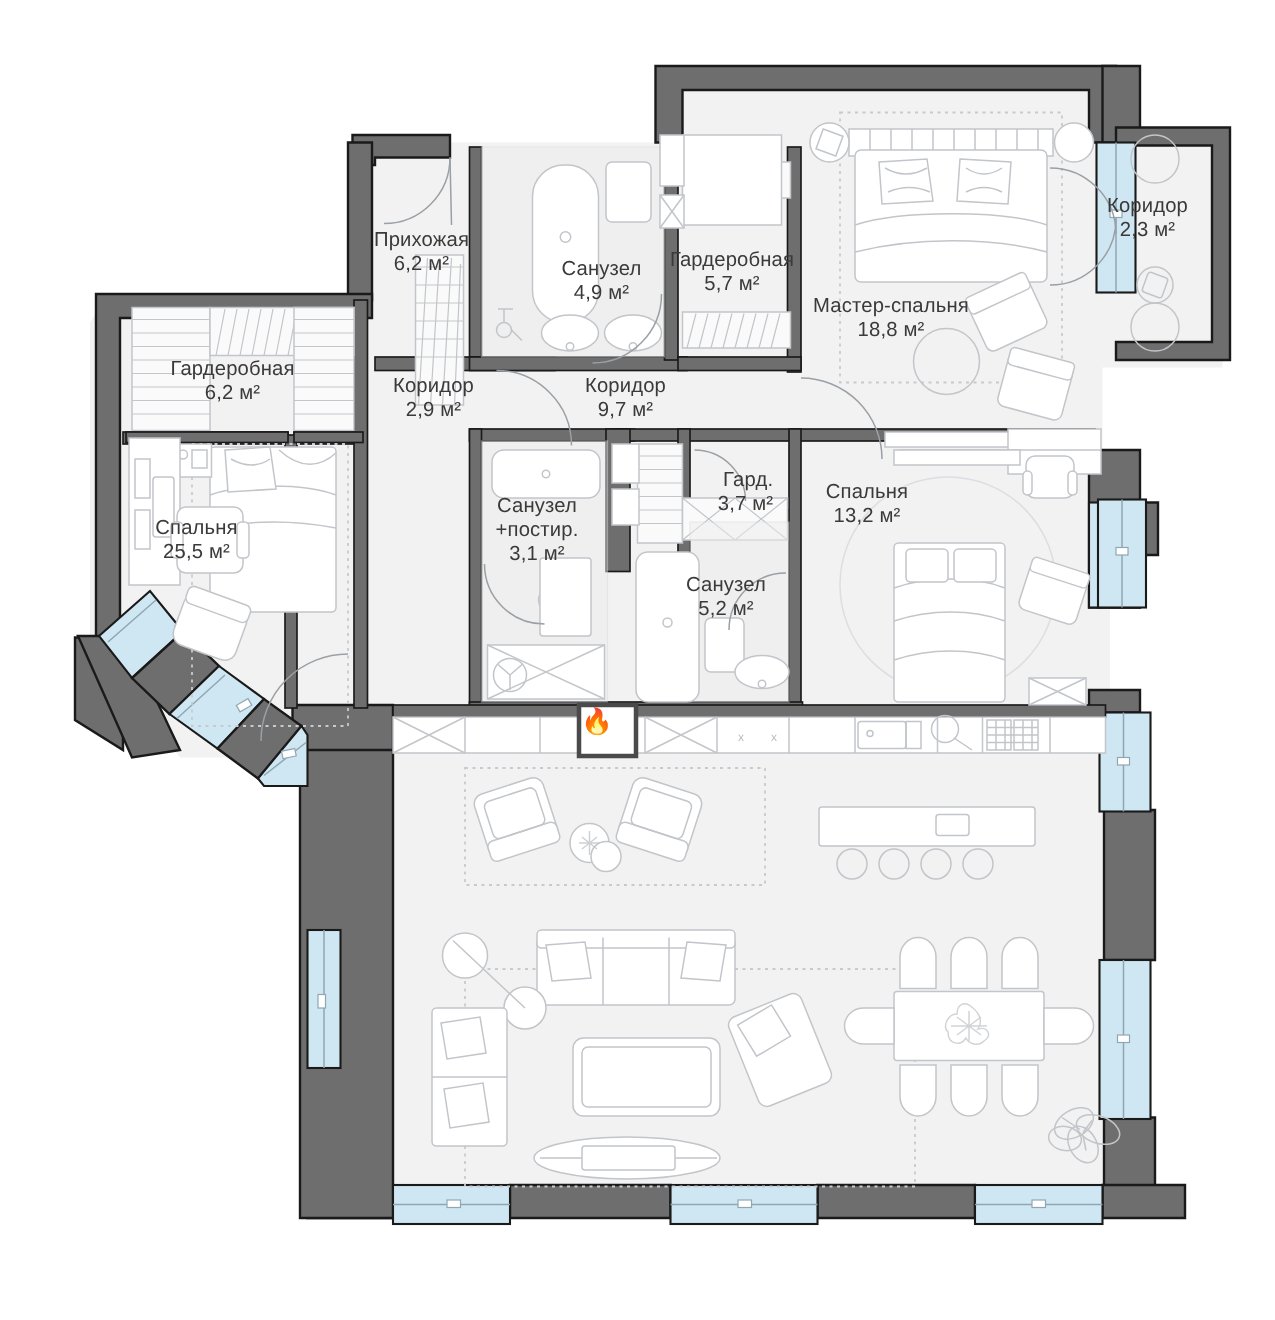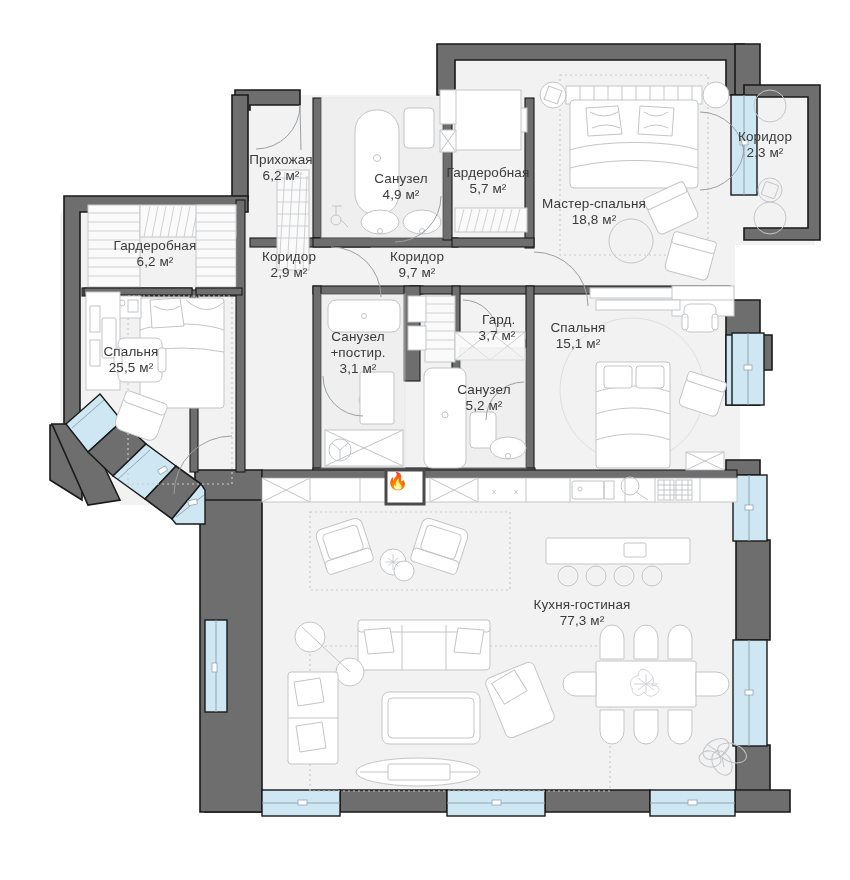--- a/index.html
+++ b/index.html
@@ -684,28 +684,24 @@
     <span class="rl-area">3,1 м²</span>
   </div>
 
   <div class="room-label" style="left:497px; top:328px;text-align:right;">
     <span class="rl-name">Гард.</span>
     <span class="rl-area">3,7 м²</span>
   </div>
 
   <div class="room-label" style="left:578px; top:336px;">
     <span class="rl-name">Спальня</span>
-    <span class="rl-area">15,1 м²</span>
+    <span class="rl-area">13,2 м²</span>
   </div>
 
   <div class="room-label" style="left:484px; top:398px;">
     <span class="rl-name">Санузел</span>
     <span class="rl-area">5,2 м²</span>
   </div>
 
-  <div class="room-label" style="left:582px; top:613px;">
-    <span class="rl-name">Кухня-гостиная</span>
-    <span class="rl-area">77,3 м²</span>
-  </div>
 
   <div class="fire-icon" style="left:398px; top:481px;">🔥</div>
 
 </div>
 
 </body></html>

